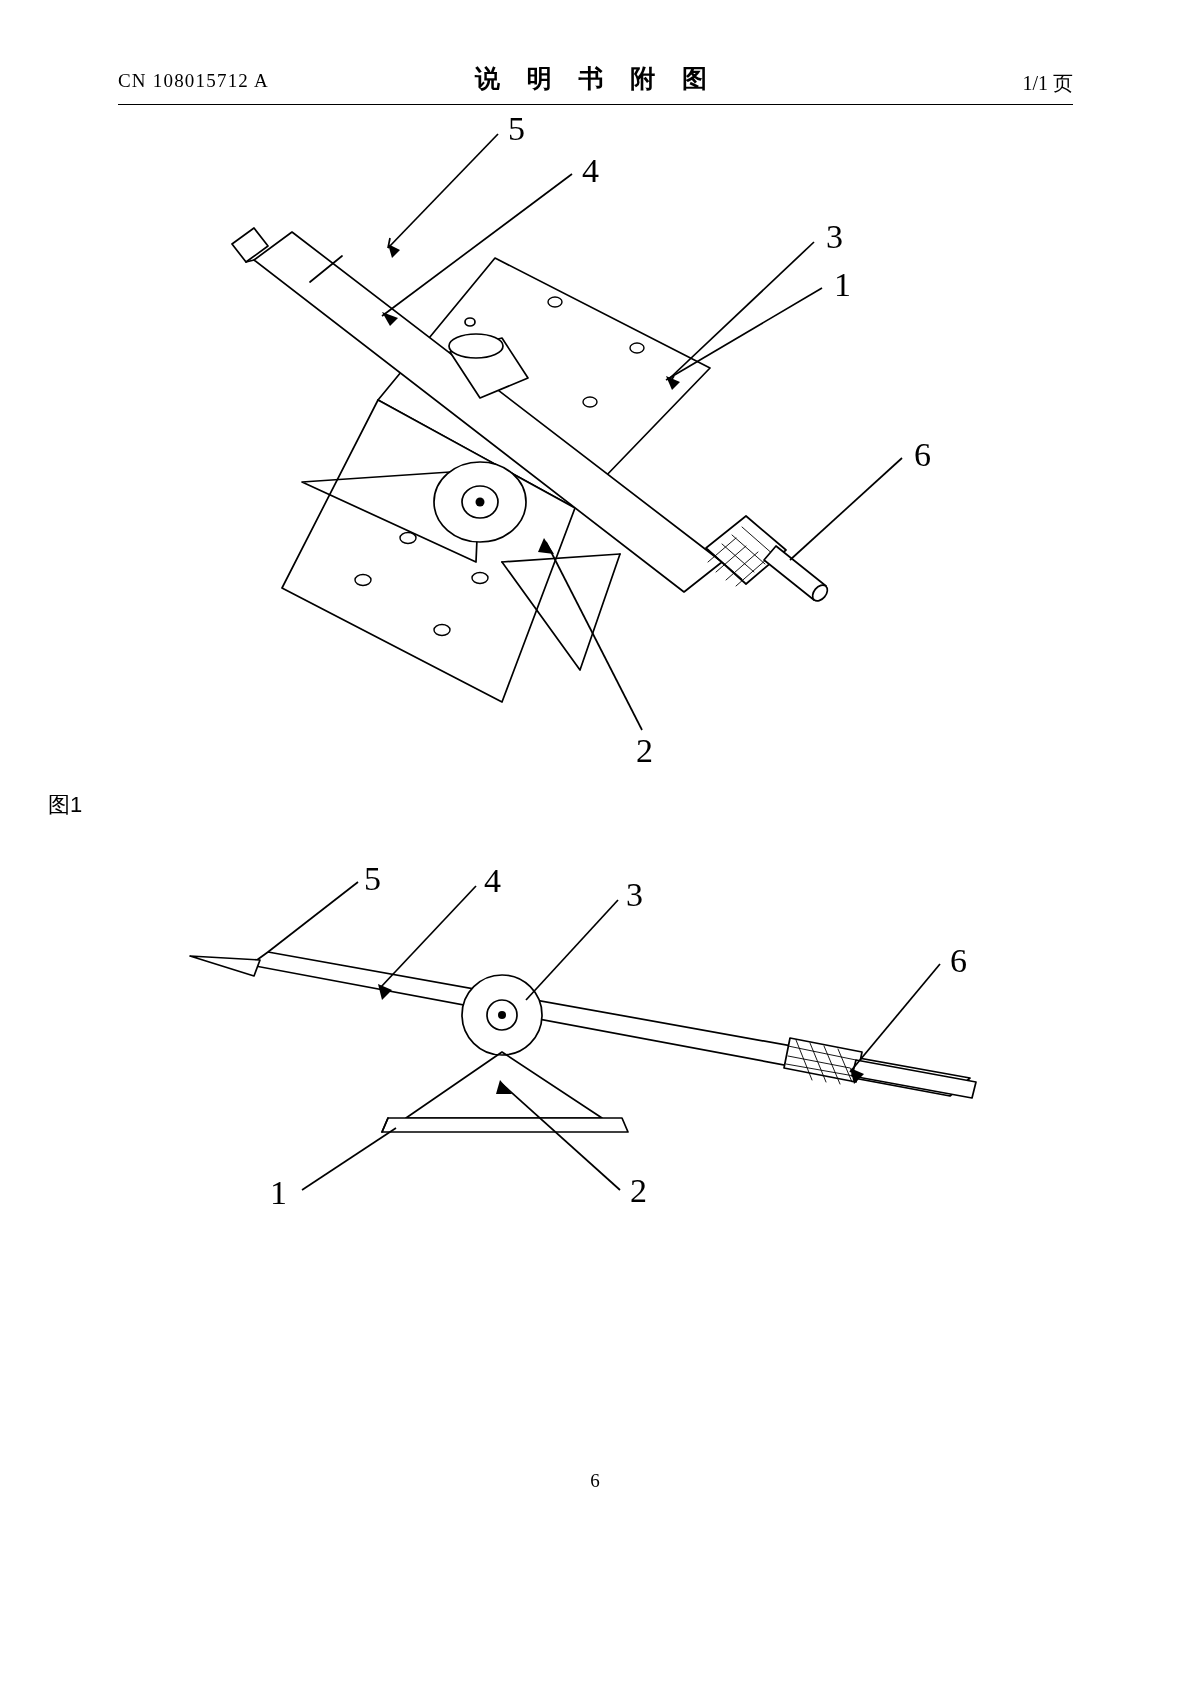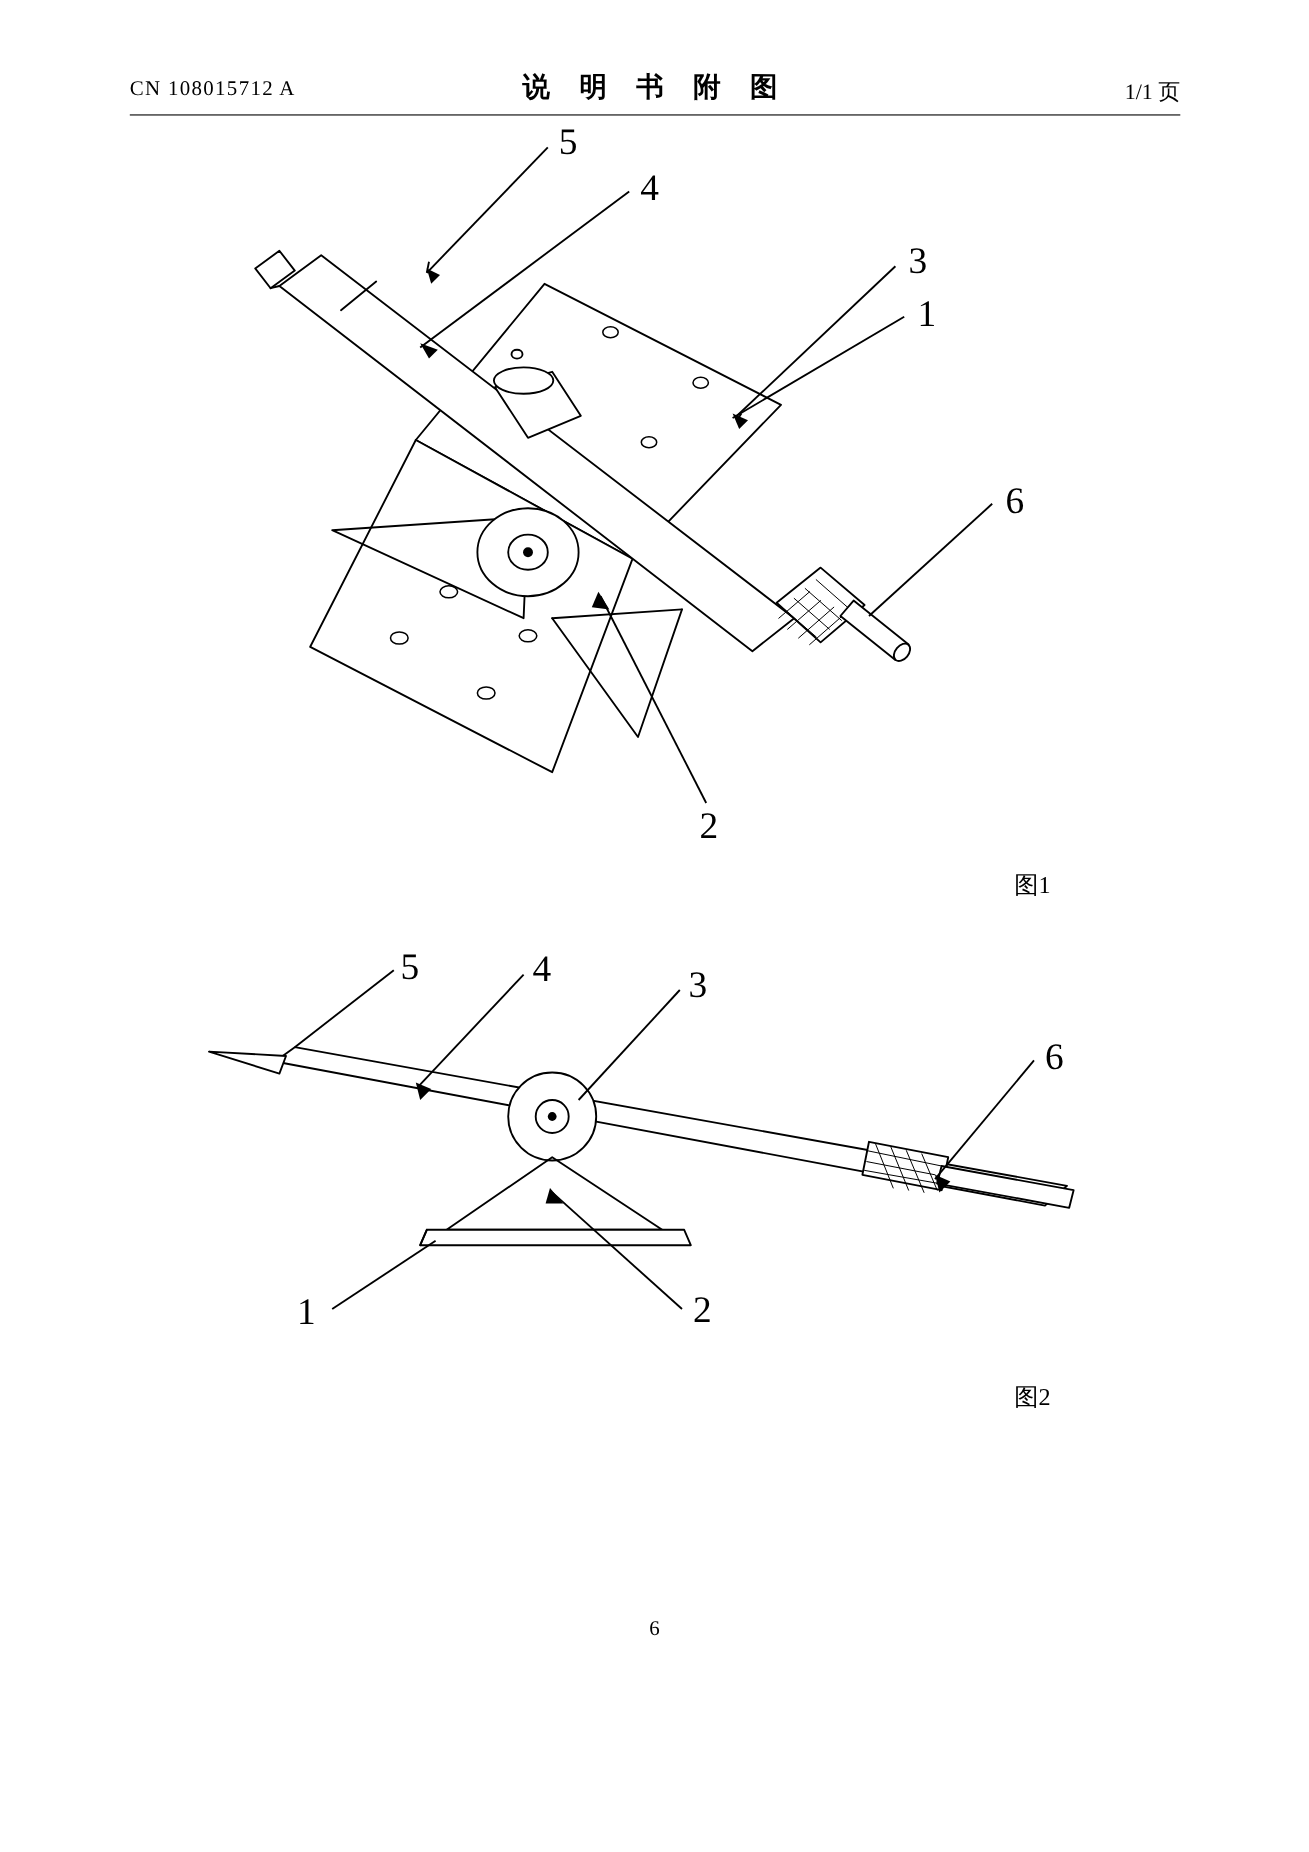--- a/index.html
+++ b/index.html
@@ -39,22 +39,22 @@
   }
   .header-rule {
     position:absolute; left:118px; top:104px; width:955px; height:0;
     border-top:1.6px solid #000;
   }
   
   .fig-wrap { position:absolute; }
   #fig1-wrap { left:150px; top:110px; width:900px; height:680px; }
   #fig2-wrap { left:150px; top:860px; width:900px; height:400px; }
   .fig-caption {
-    position:absolute; width:100%; text-align:right;
-    font-size:22px; font-family:Liberation Serif, serif;
+    position:absolute; width:100%; text-align:left;
+    font-size:22px; font-family:Liberation Sans, sans-serif;margin-left:48px;
   }
   #fig1-caption { left:0; top:790px; }
   #fig2-caption { left:0; top:1255px; }
   .fig-caption-center { position:absolute; left:118px; width:955px; }
   .page-number {
     position:absolute; left:0; top:1470px; width:1190px;
     text-align:center; font-size:19px;
   }
   svg { display:block; }
   text.lbl {
@@ -310,17 +310,16 @@
         <text class="lbl" x="214" y="30">5</text>
         <text class="lbl" x="334" y="32">4</text>
         <text class="lbl" x="476" y="46">3</text>
         <text class="lbl" x="800" y="112">6</text>
         <text class="lbl" x="120" y="344">1</text>
         <text class="lbl" x="480" y="342">2</text>
       </g>
     </svg>
   </div>
 
-  <div class="fig-caption fig-caption-center" id="fig2-caption">图2</div>
 
   <div class="page-number">6</div>
 
 </div>
 
 </body></html>

